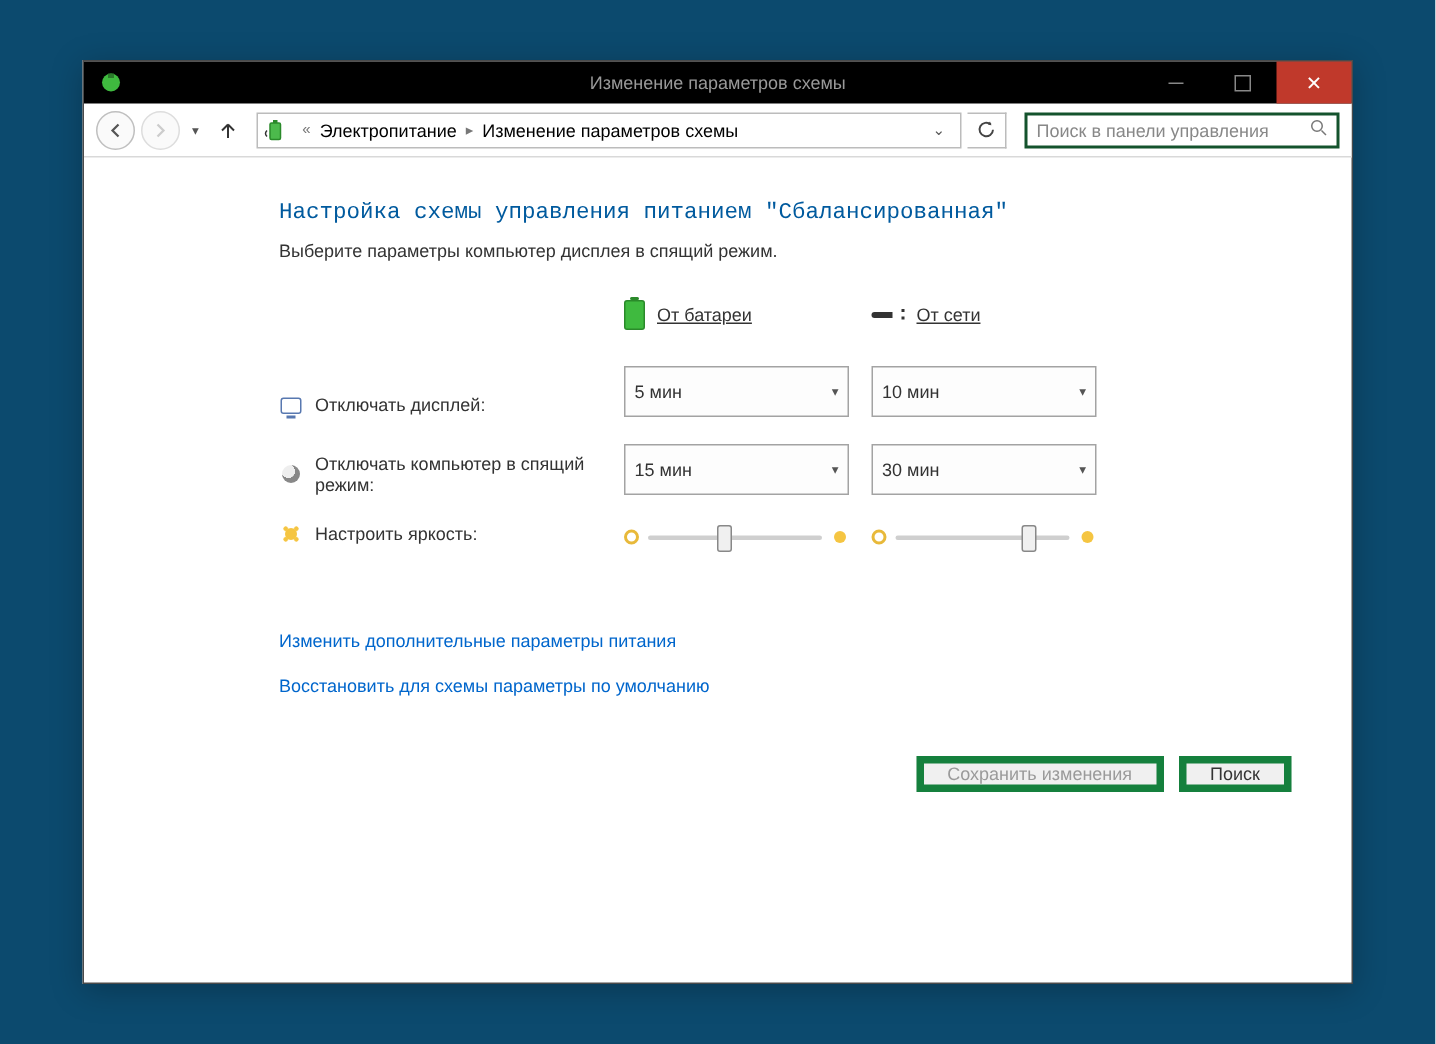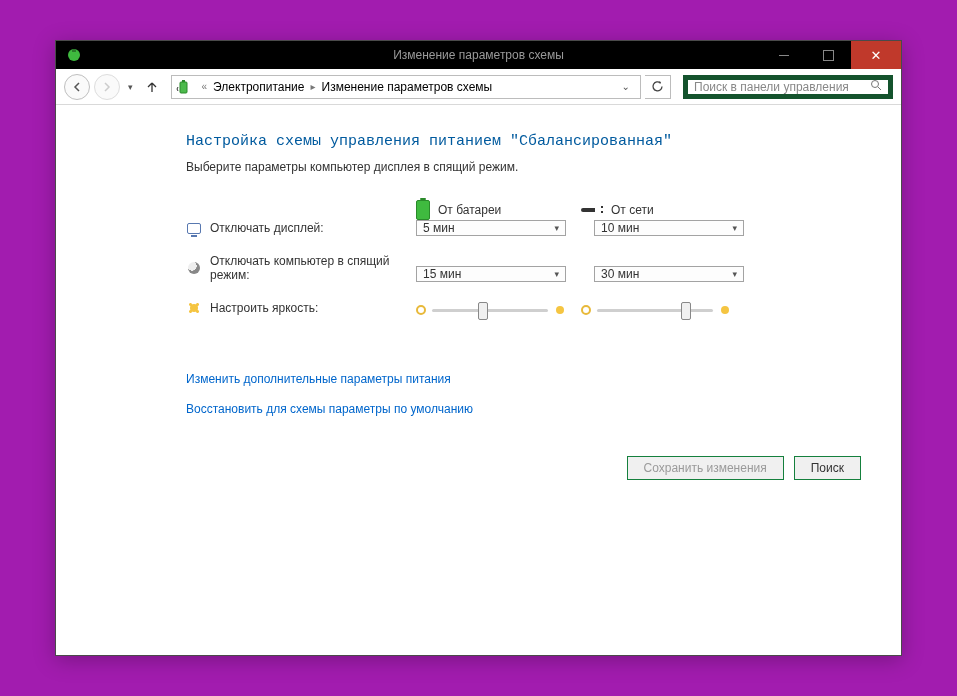--- a/index.html
+++ b/index.html
@@ -1,18 +1,18 @@
 <!DOCTYPE html>
 <html><head>
 <meta charset="utf-8">
 <style>
 * { box-sizing: border-box; margin: 0; padding: 0; font-family: "Segoe UI", Tahoma, sans-serif; }
 body { background: #ffffff; width: 957px; height: 696px; overflow: hidden; }
 
-.outer-shadow { padding: 40px 55px 40px 55px; background: #a21caf; }
+.outer-shadow { padding: 40px 55px 40px 55px; background: #0c4a6e; }
 .window { width: 847px; height: 616px; border: 1px solid #4a4a4a; background: #fff; display: flex; flex-direction: column; box-shadow: 0 4px 20px rgba(0,0,0,0.25); }
 
 
 .titlebar { height: 28px; background: #000; color: #888; display: flex; align-items: center; position: relative; }
 .titlebar-icon { width: 20px; height: 20px; margin-left: 8px; display: inline-flex; align-items: center; justify-content: center; }
 .titlebar-title { position: absolute; left: 0; right: 0; text-align: center; font-size: 12px; color: #999; pointer-events: none; }
 .titlebar-buttons { margin-left: auto; display: flex; height: 100%; }
 .tb-btn { width: 45px; height: 100%; display: flex; align-items: center; justify-content: center; color: #888; font-size: 11px; }
 .tb-btn.close { background: #c0392b; color: #fff; width: 50px; }
 .tb-min::before { content:""; width:10px; border-top:1px solid #888; }
@@ -24,29 +24,29 @@
 .nav-arrow { width: 26px; height: 26px; border: 1px solid #bfbfbf; border-radius: 50%; display: inline-flex; align-items: center; justify-content: center; font-size: 13px; color: #555; background:#fafafa; }
 .nav-arrow.disabled { color:#bbb; border-color:#ddd; }
 .nav-dd { font-size: 9px; color:#555; padding: 0 4px;}
 .nav-up { width: 22px; height:22px; border:1px solid transparent; display:inline-flex; align-items:center; justify-content:center; font-size:14px; color:#333; }
 .addrbar { flex: 1; height: 24px; border: 1px solid #bcbcbc; display: flex; align-items: center; font-size: 12px; padding: 0 4px; margin-left:4px; }
 .addrbar .bc-icon { width:16px; height:16px; margin-right:4px; display:inline-flex; align-items:center; justify-content:center;}
 .bc-sep { color:#777; font-size:10px; padding:0 6px; }
 .bc-item { color:#000; }
 .addr-dd { margin-left:auto; color:#555; font-size:10px; padding:0 6px;}
 .refresh { width:26px; height:24px; border:1px solid #bcbcbc; border-left:none; display:flex; align-items:center; justify-content:center; font-size:13px; color:#444;}
-.searchbox { width:210px; height:24px; border:5px solid #14532d; margin-left:8px; display:flex; align-items:center; padding:0 6px; font-size:12px; color:#888; }
+.searchbox { width:210px; height:24px; border:2px solid #14532d; margin-left:8px; display:flex; align-items:center; padding:0 6px; font-size:12px; color:#888; }
 .searchbox .s-icon { margin-left:auto; color:#666; font-size:12px;}
 
 
 .content { flex:1; padding: 28px 40px 20px 130px; font-size: 12px; color:#333; position:relative; }
 .heading { font-size: 15px; color: #005a9e; font-weight: 400; margin-bottom: 10px; font-family: Liberation Mono, monospace; }
 .subtext { font-size: 12px; color: #333; margin-bottom: 26px; }
 
-.cols-header { display:flex; margin-bottom: 0; }
+.cols-header { display:flex; margin-bottom: 24px; text-decoration: underline; }
 .cols-header .spacer { width: 230px; }
 .cols-header .colh { width: 165px; display:flex; align-items:center; gap:8px; font-size:12px; color:#333;}
 .battery-icon { width:14px; height:20px; background:#3fba3f; border:1px solid #2a8a2a; border-radius:2px; position:relative; display:inline-block;}
 .battery-icon::before{content:"";position:absolute;top:-3px;left:3px;width:6px;height:2px;background:#2a8a2a;border-radius:1px;}
 .plug-icon { width:22px; height:10px; display:inline-block; position:relative;}
 .plug-icon::before{content:"";position:absolute;left:0;top:3px;width:14px;height:4px;background:#333;border-radius:2px 0 0 2px;}
 .plug-icon::after{content:"";position:absolute;right:0;top:1px;width:2px;height:2px;background:#333;box-shadow:0 5px 0 #333;}
 
 .setting-row { display:flex; align-items:flex-end; margin-bottom: 18px; }
 .setting-row .lbl { width:230px; display:flex; align-items:center; gap:8px; }
@@ -55,34 +55,34 @@
 .monitor-ic::after{content:"";position:absolute;bottom:-4px;left:3px;width:6px;height:1.5px;background:#5878b0;}
 .moon-ic{width:12px;height:12px;border-radius:50%;background:radial-gradient(circle at 35% 35%, #eee 40%, #888 41%);display:inline-block;}
 .sun-ic{width:14px;height:14px;display:inline-block;position:relative;}
 .sun-ic::before{content:"";position:absolute;inset:3px;border-radius:50%;background:#f5c542;}
 .sun-ic::after{content:"";position:absolute;inset:0;border-radius:50%;box-shadow:0 0 0 1px transparent;background:
   radial-gradient(circle,#f5c542 1px,transparent 1.5px) 0 0/7px 7px,
   radial-gradient(circle,#f5c542 1px,transparent 1.5px) 7px 0/7px 7px,
   radial-gradient(circle,#f5c542 1px,transparent 1.5px) 0 7px/7px 7px,
   radial-gradient(circle,#f5c542 1px,transparent 1.5px) 7px 7px/7px 7px;}
 
-.dd { width:150px; height:16px; border:1px solid #a3a3a3; background:#fdfdfd; display:flex; align-items:center; padding:0 6px; font-size:12px; margin-right:28px; position:relative;}
+.dd { width:150px; height:34px; border:1px solid #a3a3a3; background:#fdfdfd; display:flex; align-items:center; padding:0 6px; font-size:12px; margin-right:15px; position:relative;}
 .dd .caret{ margin-left:auto; font-size:9px; color:#555;}
 
 .slider-cell{ width:150px; margin-right:15px; display:flex; align-items:center; gap:6px;}
 .dim-ic{width:10px;height:10px;border-radius:50%;border:2px solid #e8b93a;display:inline-block;}
 .bright-ic{width:12px;height:12px;display:inline-block;position:relative;}
 .bright-ic::before{content:"";position:absolute;inset:2px;border-radius:50%;background:#f5c542;}
 .track{flex:1;height:3px;background:#cfcfcf;position:relative;border-radius:2px;}
 .thumb{position:absolute;top:-7px;width:10px;height:18px;background:#f0f0f0;border:1px solid #888;border-radius:2px;}
 
 .links { margin-top: 56px; }
 .link { color:#0066cc; font-size:12px; margin-bottom:16px; cursor:pointer; display:block; }
 .actions-row { display:flex; gap:10px; justify-content:flex-end; margin-top: 40px; padding-right: 0; }
-.btn { height:24px; padding: 0 16px; border:1px solid #15803d; background:#f0f0f0; font-size:12px; display:inline-flex; align-items:center;}
+.btn { height:24px; padding: 0 16px; border:5px solid #15803d; background:#f0f0f0; font-size:12px; display:inline-flex; align-items:center;}
 .btn.disabled { color:#9a9a9a; }
 </style>
 </head>
 <body>
 
 <div class="outer-shadow">
 <div class="window">
 
   <div class="titlebar">
     <span class="titlebar-icon">

